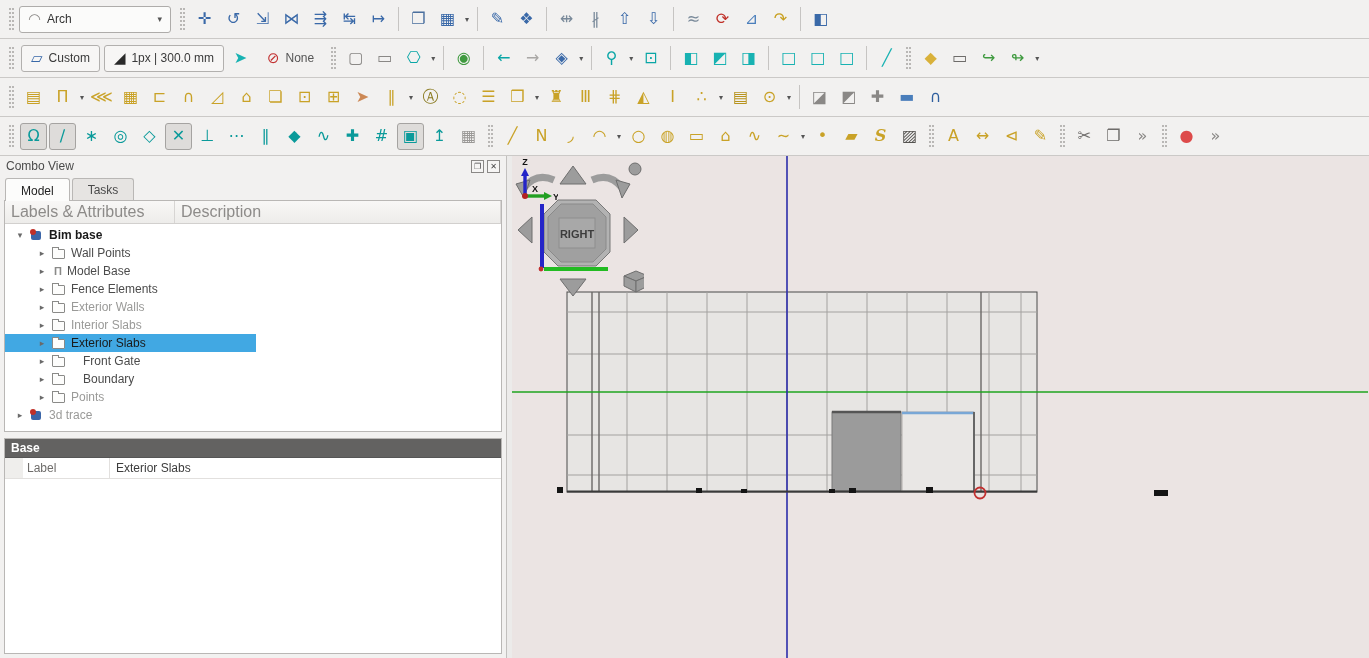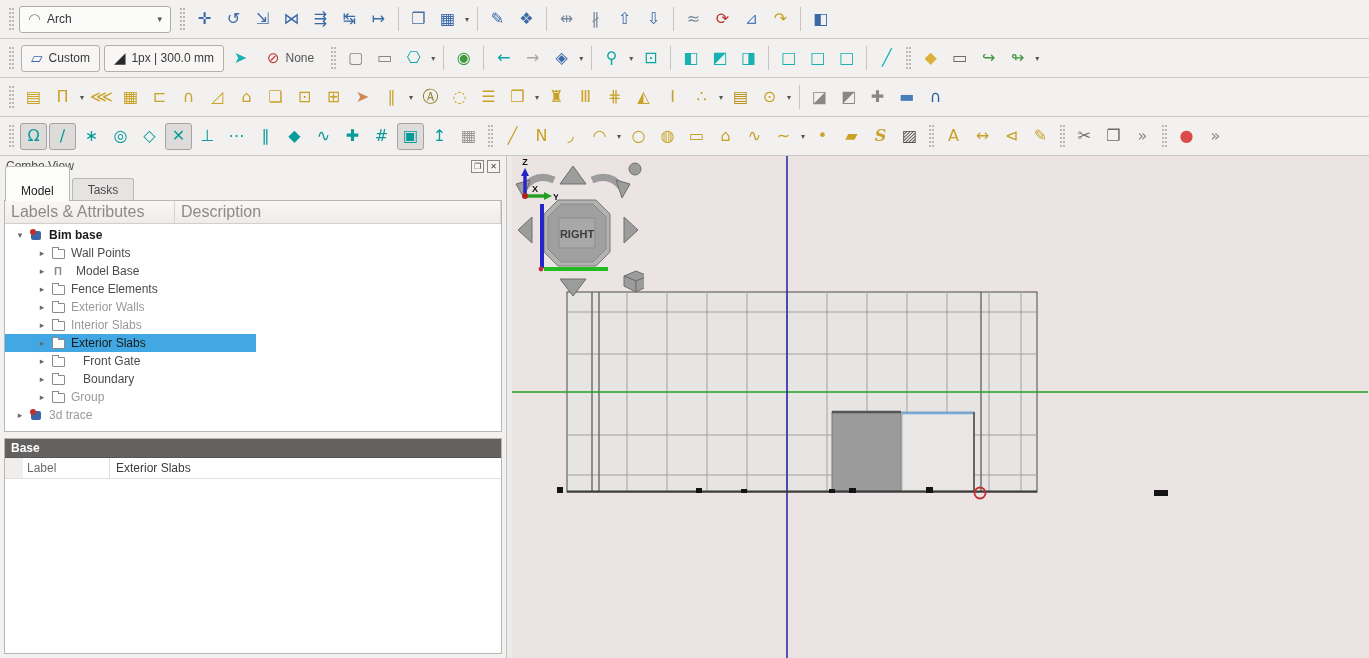--- a/index.html
+++ b/index.html
@@ -31,21 +31,21 @@
   #splitter{width:5px;flex:none;background:#ecebea;}
   
   .cv-title{display:flex;align-items:center;height:20px;padding:1px 6px;font-size:12px;color:#4a4a4a;flex:none;}
   .cv-btn{width:13px;height:13px;border:1px solid #8a8886;background:#f6f5f4;display:inline-flex;align-items:center;
           justify-content:center;font-size:8px;color:#444;margin-left:3px;}
   .cv-title .sp{flex:1;}
   
   .tabs{display:flex;align-items:flex-end;height:24px;padding-left:5px;flex:none;}
   .tab{padding:4px 15px 3px;font-size:12px;color:#4a4a4a;border:1px solid #b9b7b5;border-bottom:none;
        border-radius:3px 3px 0 0;background:#e6e4e2;margin-right:2px;}
-  .tab.act{background:#fcfcfb;position:relative;top:1px;padding-top:17px;color:#222;}
+  .tab.act{background:#fcfcfb;position:relative;top:1px;padding-top:5px;color:#222;}
   
   .box{border:1px solid #b9b7b5;background:#fff;margin:0 4px;overflow:hidden;}
   #treebox{height:232px;flex:none;display:flex;flex-direction:column;}
   .thead{display:grid;grid-template-columns:170px 1fr;background:linear-gradient(#f8f7f6,#edecea);
          border-bottom:1px solid #d2d0ce;flex:none;}
   .thead div{font-size:16px;color:#8d8b89;padding:2px 6px;border-right:1px solid #d7d5d3;}
   .tree{flex:1;overflow:hidden;padding-top:2px;}
   .trow{display:flex;align-items:center;height:18px;font-size:12px;color:#4b4b4b;}
   .trow.bold{font-weight:bold;color:#1a1a1a;}
   .trow.faded{color:#9a9a98;}
@@ -293,21 +293,21 @@
               <span class="ticon">
                 <span class="fold"></span>
               </span>
               <span style="margin-left: 4px;">Wall Points</span>
             </div>
             <div class="trow" style="padding-left: 30px;">
               <span class="tarr">▸</span>
               <span class="ticon">
                 <span class="sticon">Π</span>
               </span>
-              <span style="margin-left: 9px;">Model Base</span>
+              <span style="margin-left: 0;">Model Base</span>
             </div>
             <div class="trow" style="padding-left: 30px;">
               <span class="tarr">▸</span>
               <span class="ticon">
                 <span class="fold"></span>
               </span>
               <span style="margin-left: 4px;">Fence Elements</span>
             </div>
             <div class="trow faded" style="padding-left: 30px;">
               <span class="tarr">▸</span>
@@ -342,21 +342,21 @@
               <span class="ticon">
                 <span class="fold"></span>
               </span>
               <span style="margin-left: 16px;">Boundary</span>
             </div>
             <div class="trow faded" style="padding-left: 30px;">
               <span class="tarr">▸</span>
               <span class="ticon">
                 <span class="fold"></span>
               </span>
-              <span style="margin-left: 4px;">Group</span>
+              <span style="margin-left: 4px;">Points</span>
             </div>
             <div class="trow faded" style="padding-left: 8px;">
               <span class="tarr">▸</span>
               <span class="ticon">
                 <span class="doc"></span>
               </span>
               <span style="margin-left: 4px;">3d trace</span>
             </div>
           </div>
       </div>

